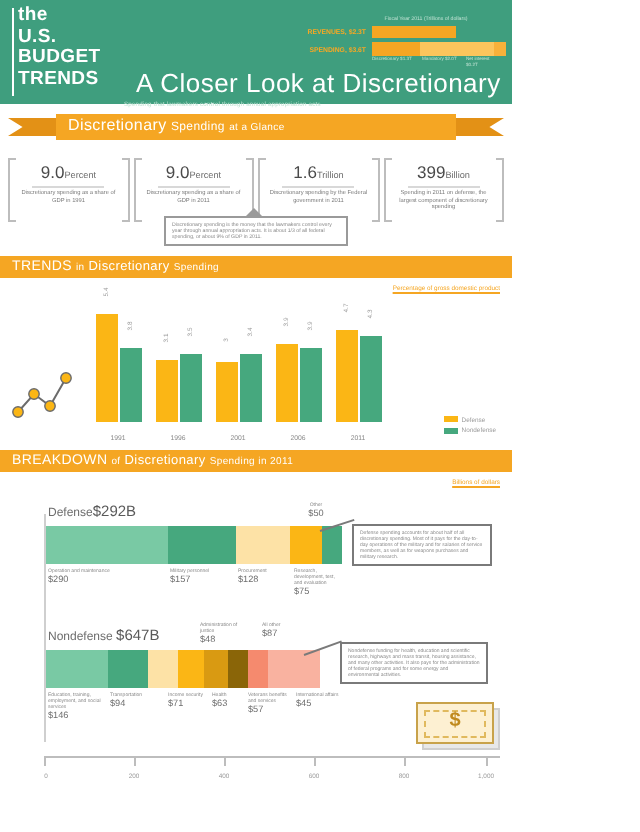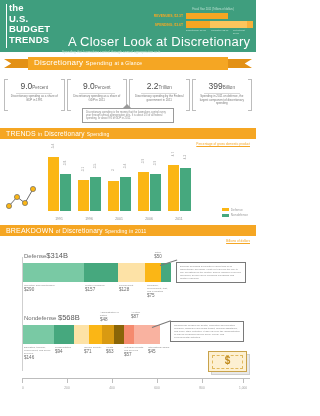--- a/index.html
+++ b/index.html
@@ -180,21 +180,21 @@
     </div>
     <div class="stat">
       <div class="stat-v">
         <span>9.0</span><i>Percent</i>
       </div>
       <div class="stat-hr"></div>
       <div class="stat-d">Discretionary spending as a share of GDP in 2011</div>
     </div>
     <div class="stat">
       <div class="stat-v">
-        <span>2.2</span><i>Trillion</i>
+        <span>1.6</span><i>Trillion</i>
       </div>
       <div class="stat-hr"></div>
       <div class="stat-d">Discretionary spending by the Federal government in 2011</div>
     </div>
     <div class="stat">
       <div class="stat-v">
         <span>399</span><i>Billion</i>
       </div>
       <div class="stat-hr"></div>
       <div class="stat-d">Spending in 2011 on defense, the largest component of discretionary spending</div>
@@ -291,21 +291,21 @@
     <i>of</i>
     <em>Discretionary</em>
     <u>Spending in 2011</u>
   </div>
   <div class="units ul">Billions of dollars</div>
 
   <div class="bd">
     <div class="bd-axisline"></div>
 
     <div class="rowttl" style="left:24px;top:8px">
-      <span>Defense</span><b>$314B</b>
+      <span>Defense</span><b>$292B</b>
     </div>
     <div class="sbar" style="left:23px;top:20px;width:148px">
       <div style="width:41.5%;background:#79c9a4"></div>
       <div style="width:22.5%;background:#46a87e"></div>
       <div style="width:18.3%;background:#fde2a6"></div>
       <div style="width:10.7%;background:#fbb615"></div>
       <div style="width:7%;background:#46a87e"></div>
     </div>
     <div class="seglab" style="left:24px;top:41px;width:58px">
       <span>Operation and maintenance</span>
@@ -325,21 +325,21 @@
     </div>
     <div class="seglab" style="left:148px;top:8px;width:20px;text-align:center">
       <span>Other</span>
       <b>$50</b>
     </div>
     <div class="leader" style="left:160px;top:22px;width:18px;transform:rotate(-18deg)"></div>
     <div class="anno" style="left:176px;top:19px;width:62px">Defense spending accounts for about half of all discretionary spending. Most of it pays for the day-to-day operations of the military and for salaries of service members, as well as for weapons purchases and military research.</div>
 
     <div class="rowttl" style="left:24px;top:70px">
       <span>Nondefense</span>
-      <b>$568B</b>
+      <b>$647B</b>
     </div>
     <div class="sbar" style="left:23px;top:82px;width:137px">
       <div style="width:22.6%;background:#79c9a4"></div>
       <div style="width:14.5%;background:#46a87e"></div>
       <div style="width:11%;background:#fde2a6"></div>
       <div style="width:9.7%;background:#fbb615"></div>
       <div style="width:8.8%;background:#d99a12"></div>
       <div style="width:7.4%;background:#8a6508"></div>
       <div style="width:7%;background:#f58a6e"></div>
       <div style="width:19%;background:#f9b2a0"></div>

